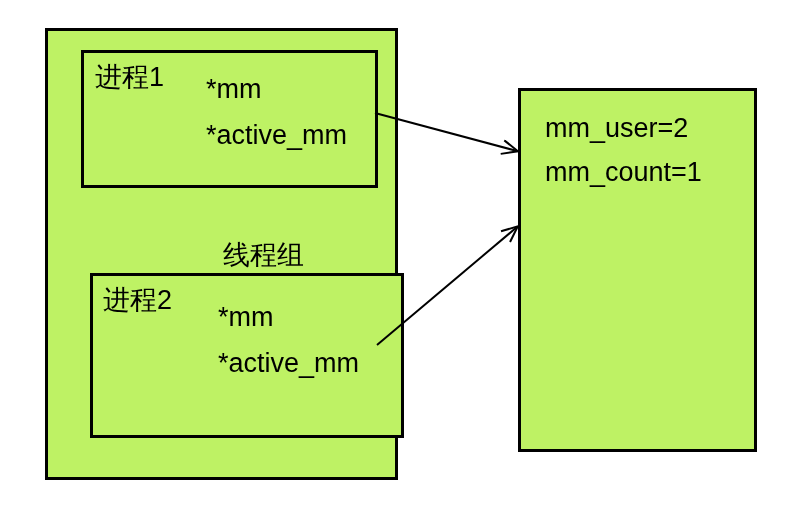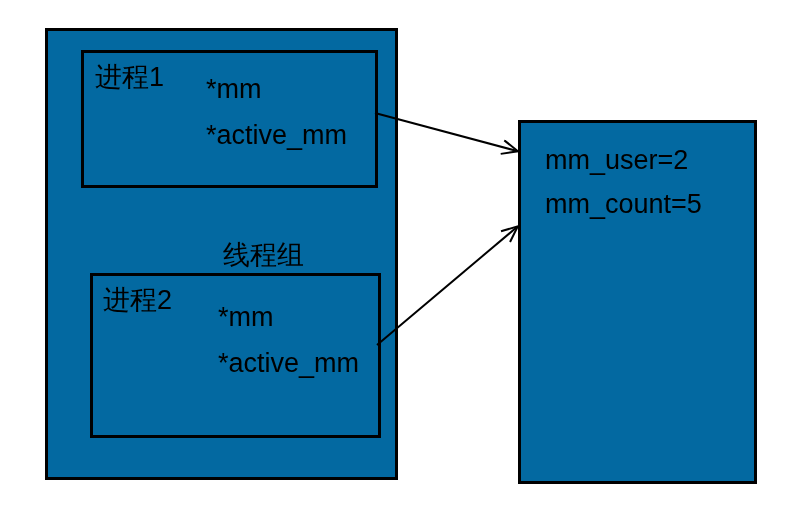--- a/index.html
+++ b/index.html
@@ -13,37 +13,37 @@
     height: 508px;
     background: #ffffff;
     font-family: "Liberation Sans", "DejaVu Sans", sans-serif;
     color: #000000;
     overflow: hidden;
   }
   .box {
     position: absolute;
     border: 3px solid #000000;
     box-sizing: border-box;
-    background: #0369a1;
+    background: #bef264;
   }
   .outer-box {
     left: 45px; top: 28px;
     width: 353px; height: 452px;
   }
   .process-box-1 {
     left: 33px; top: 19px;          
     width: 297px; height: 138px;
   }
   .process-box-2 {
     left: 42px; top: 242px;
-    width: 291px; height: 165px;
+    width: 314px; height: 165px;
   }
   .mm-box {
     left: 518px; top: 88px;
-    width: 239px; height: 364px; margin-top: 32px;
+    width: 239px; height: 364px;
   }
   .lbl {
     position: absolute;
     font-size: 27px;
     line-height: 1.15;
     white-space: nowrap;
   }
   .thread-group-label {
     left: 175px; top: 209px; text-align: right;
   }
@@ -83,21 +83,21 @@
     <div class="box process-box-2">
       <span class="lbl p2-title">进程2</span>
       <span class="lbl p2-mm">*mm</span>
       <span class="lbl p2-amm">*active_mm</span>
     </div>
 
   </div>
 
   <div class="box mm-box">
     <span class="lbl mm-line1">mm_user=2</span>
-    <span class="lbl mm-line2">mm_count=5</span>
+    <span class="lbl mm-line2">mm_count=1</span>
   </div>
 
   <svg class="arrow-layer" width="808" height="508" viewBox="0 0 808 508">
     <defs>
       <marker id="open-arrowhead" markerUnits="userSpaceOnUse" markerWidth="20" markerHeight="18" refX="16" refY="8" orient="auto">
         <path d="M1,1 L17,8 L1,15" fill="none" stroke="#000000" stroke-width="2"></path>
       </marker>
     </defs>
     <line stroke="#000000" stroke-width="2" marker-end="url(#open-arrowhead)" x1="375" y1="113" x2="517" y2="151"></line>
     <line stroke="#000000" stroke-width="2" marker-end="url(#open-arrowhead)" x1="377" y1="345" x2="517" y2="227"></line>

